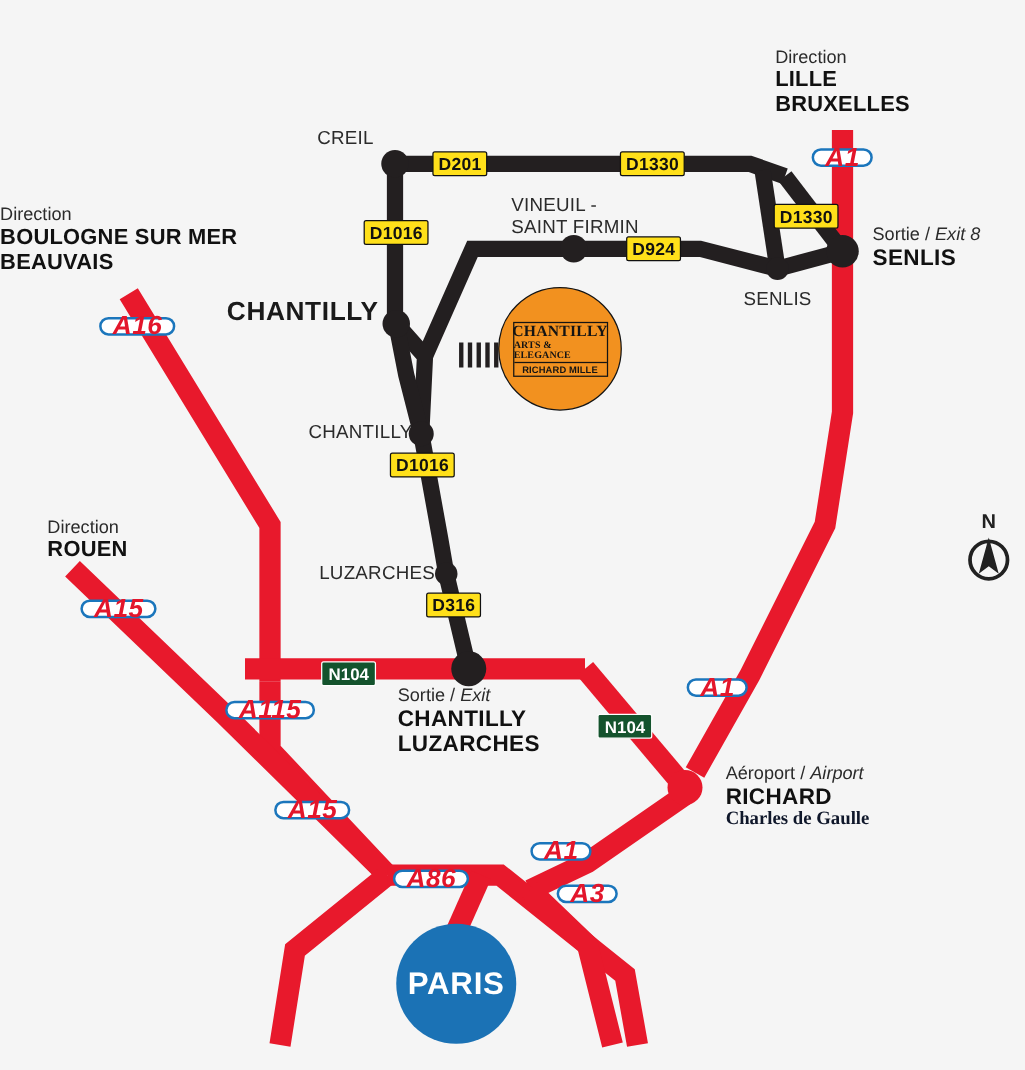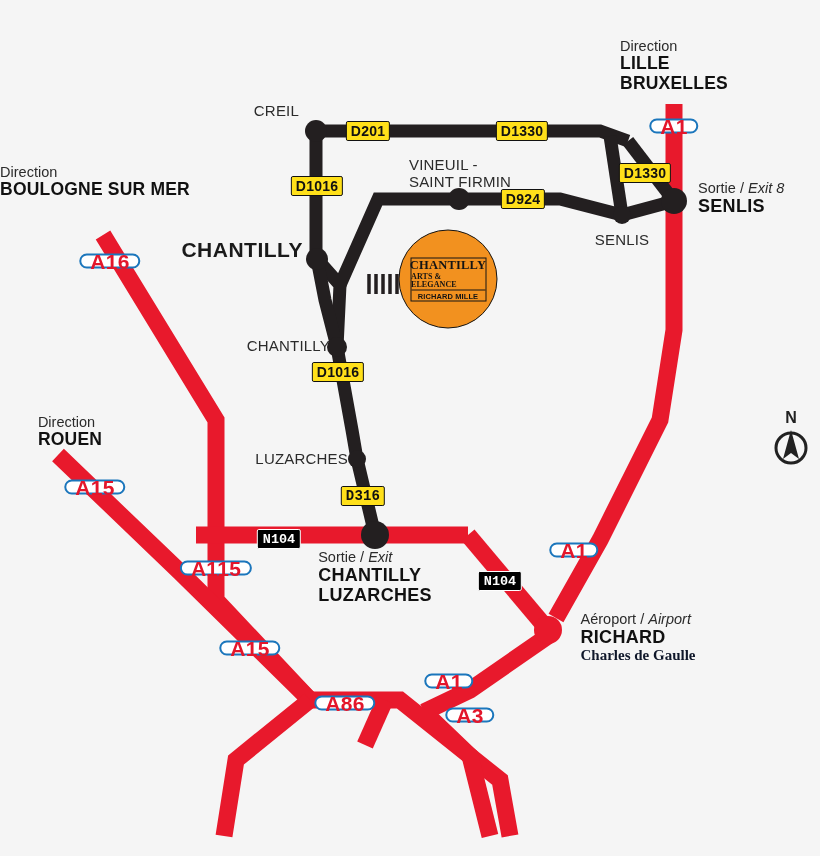--- a/index.html
+++ b/index.html
@@ -88,40 +88,40 @@
   .shield-a {
     background: #ffffff;
     border: 2.5px solid #1b76bc;
     border-radius: 9px;
     color: #e3162b;
     font-size: 21px;
     letter-spacing: 0.3px;
     padding: 0 9px;
     height: 15px;
     min-width: 38px;
+    font-style: italic;
   }
   .shield-d {
     background: #ffe01a;
     border: 1.6px solid #111;
     border-radius: 2px;
     color: #111;
     font-size: 14px;
     letter-spacing: 0.2px;
     padding: 0 4px;
     height: 20px;
   }
   .shield-n {
-    background: #000000;
+    background: #14532d;
     border: 1.8px solid #ffffff;
     border-radius: 2px;
     color: #ffffff;
     font-size: 13.5px;
     padding: 0 5px;
     height: 20px;
-    font-family: Liberation Mono, monospace;
   }
 
   
   #paris-bubble {
     position: absolute;
     transform: translate(-50%, -50%);
     width: 96px;
     height: 96px;
     border-radius: 50%;
     background: #1b72b5;
@@ -275,20 +275,23 @@
       <circle cx="337" cy="347" r="10"></circle>
       <circle cx="357" cy="459" r="9"></circle>
       <circle cx="375" cy="535" r="14"></circle>
     </g>
     <g fill="#e8192c">
       <circle cx="548" cy="630" r="14"></circle>
     </g>
 
   </svg>
 
+  <div id="paris-bubble" style="left:365px; top:787px;">
+    <span>PARIS</span>
+  </div>
 
   <div id="event-logo" style="left:448px; top:279px;">
     <div id="event-logo-inner">
       <span class="logo-l1">CHANTILLY</span>
       <span class="logo-l2">ARTS &amp; ELEGANCE</span>
       <span class="logo-l3">RICHARD MILLE</span>
     </div>
   </div>
 
   <div id="compass" style="left:791px; top:438px;">
@@ -316,20 +319,21 @@
 
   <div class="lbl center" style="left:674px; top:38px;">
     <div class="lbl-dir-small">Direction</div>
     <div class="lbl-dir-big">LILLE</div>
     <div class="lbl-dir-big">BRUXELLES</div>
   </div>
 
   <div class="lbl center" style="left:95px; top:164px;">
     <div class="lbl-dir-small">Direction</div>
     <div class="lbl-dir-big">BOULOGNE SUR MER</div>
+    <div class="lbl-dir-big">BEAUVAIS</div>
   </div>
 
   <div class="lbl center" style="left:70px; top:414px;">
     <div class="lbl-dir-small">Direction</div>
     <div class="lbl-dir-big">ROUEN</div>
   </div>
 
   <div class="lbl" style="left:698px; top:180px;">
     <div class="lbl-sortie">
       <span>Sortie</span>
@@ -368,18 +372,18 @@
   <div class="shield shield-a" style="left:574px; top:550px;">A1</div>
   <div class="shield shield-a" style="left:449px; top:681px;">A1</div>
   <div class="shield shield-a" style="left:470px; top:715px;">A3</div>
 
   <div class="shield shield-d" style="left:368px; top:131px;">D201</div>
   <div class="shield shield-d" style="left:522px; top:131px;">D1330</div>
   <div class="shield shield-d" style="left:645px; top:173px;">D1330</div>
   <div class="shield shield-d" style="left:317px; top:186px;">D1016</div>
   <div class="shield shield-d" style="left:523px; top:199px;">D924</div>
   <div class="shield shield-d" style="left:338px; top:372px;">D1016</div>
-  <div class="shield shield-d" style="left:363px; top:496px;font-family:Liberation Mono, monospace;">D316</div>
+  <div class="shield shield-d" style="left:363px; top:484px;">D316</div>
 
   <div class="shield shield-n" style="left:279px; top:539px;">N104</div>
   <div class="shield shield-n" style="left:500px; top:581px;">N104</div>
 
 </div>
 
 </body></html>

